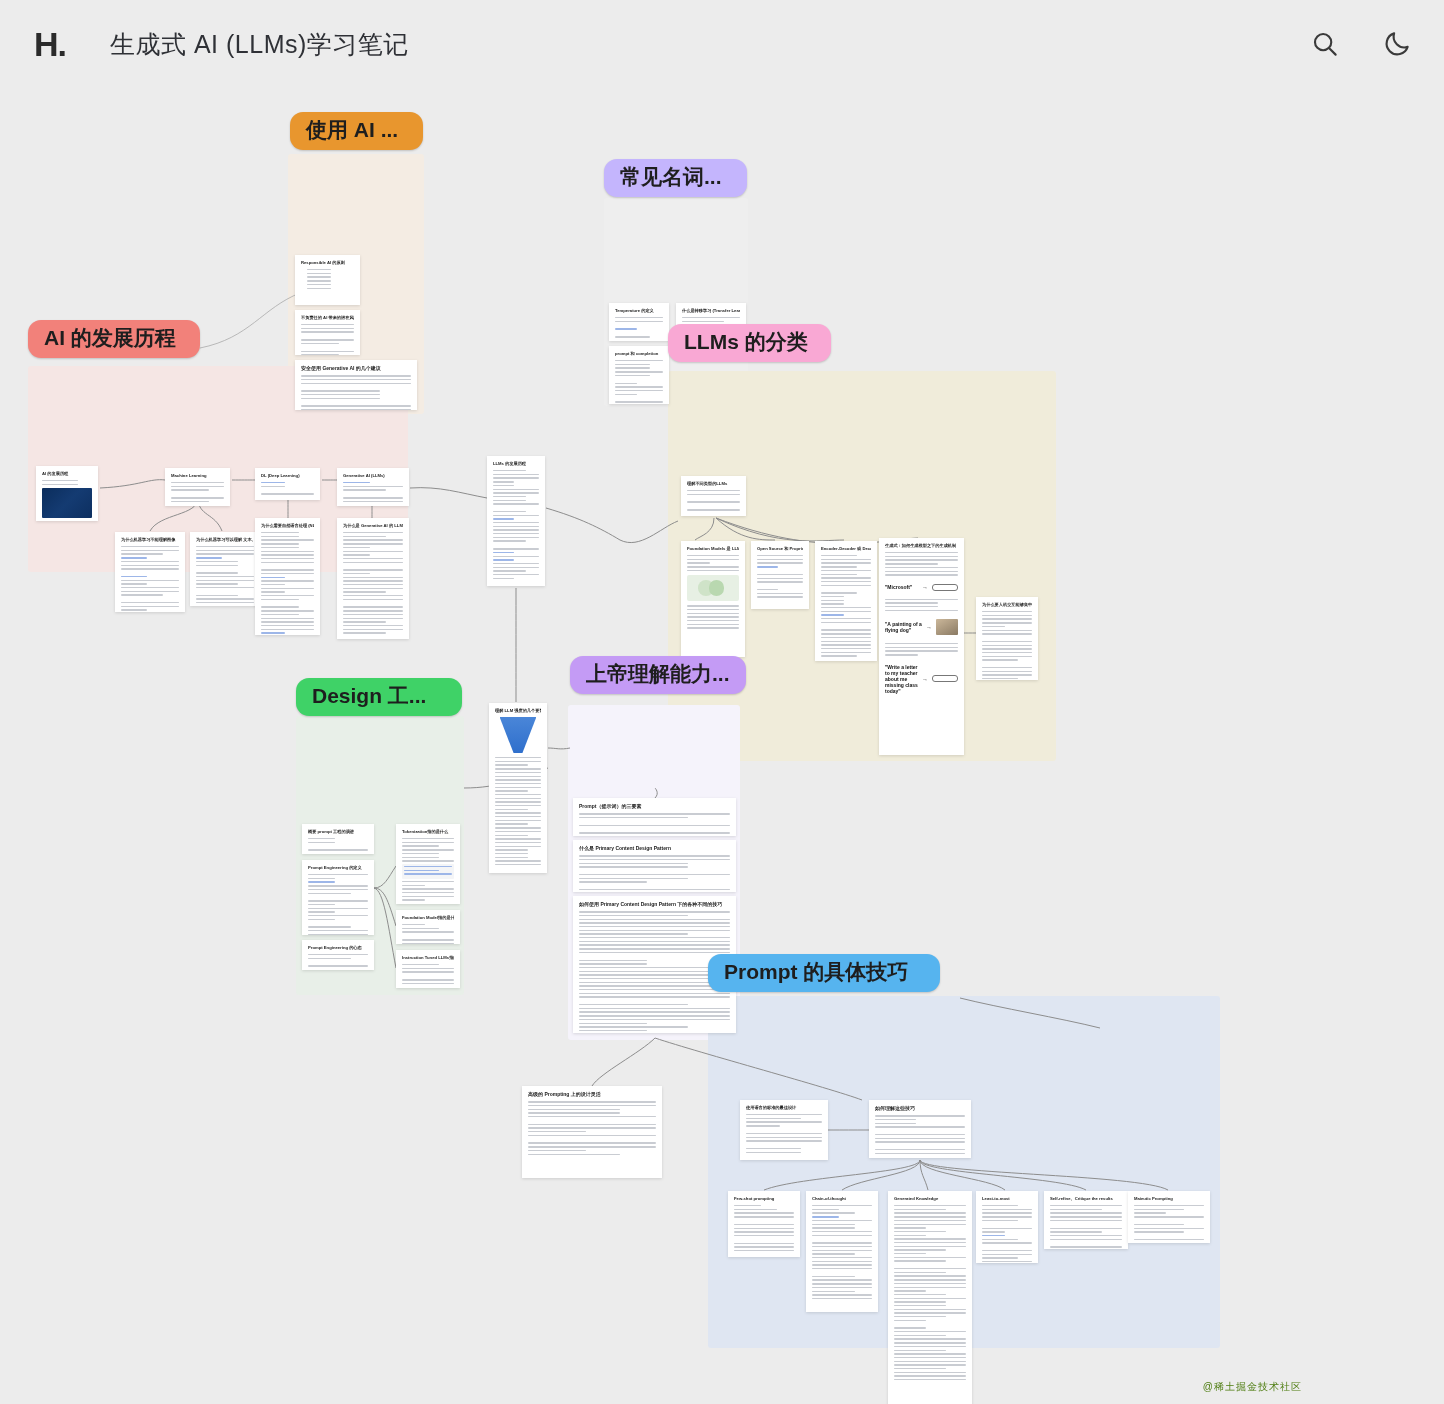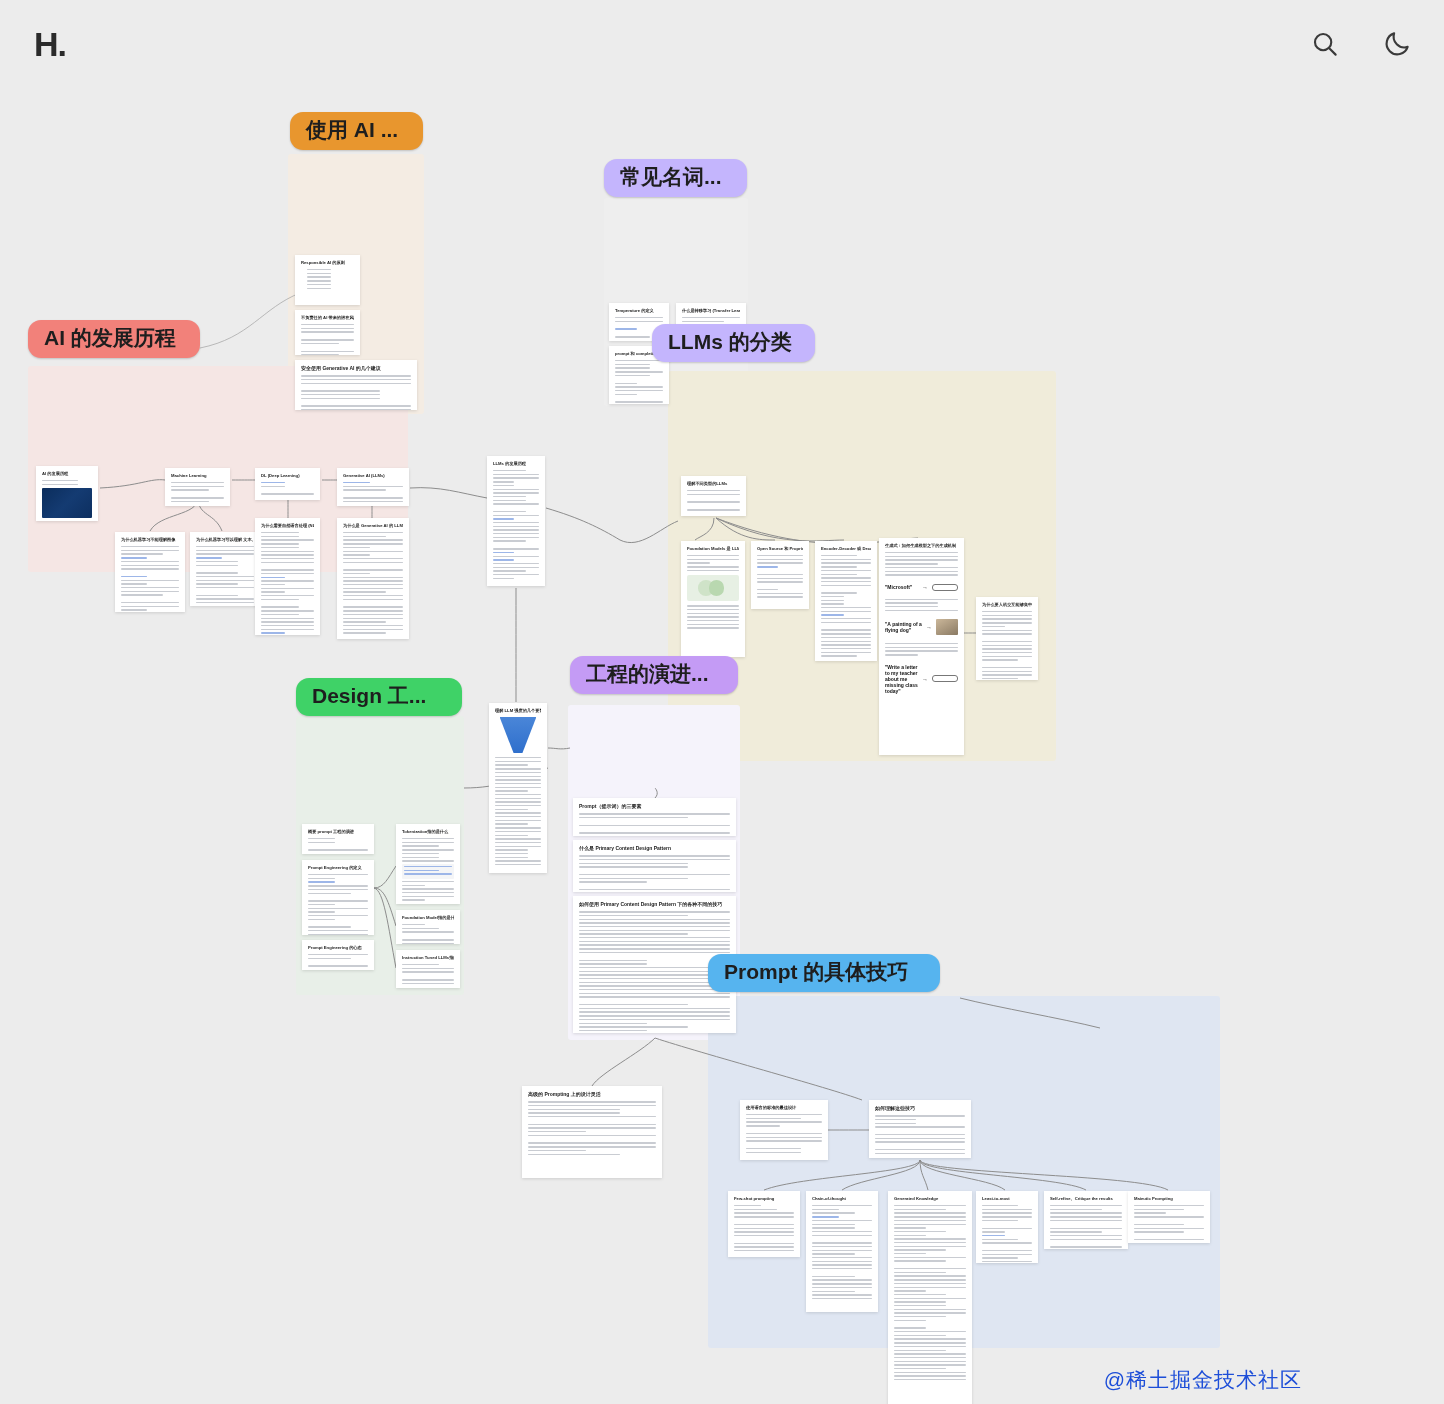--- a/index.html
+++ b/index.html
@@ -66,30 +66,31 @@
   .ln.mid { width: 72%; }
   .ln.ind { margin-left: 6px; }
   .gap { height: 4px; }
   .blk { background: #f4f5f7; border-radius: 1px; padding: 2px; margin: 2px 0; }
 
   svg.links { position: absolute; left: 0; top: 0; width: 1444px; height: 1316px; pointer-events: none; }
   svg.links path { fill: none; stroke: #8d8d8d; stroke-width: 1; }
   svg.links .thin { stroke: #a9a9a9; stroke-width: .8; }
   .watermark {
     position: absolute; right: 14px; bottom: 10px;
-    font-size: 21px; color: #1d4ed8; letter-spacing: 1px;
+    font-size: 10px; color: #4d7c0f; letter-spacing: 1px;
   }
 </style>
 </head>
 <body>
 
 <div id="app">
 
   <div class="header">
     <div class="logo">H.</div>
+    <div class="page-title">生成式 AI (LLMs)学习笔记</div>
     <div class="header-actions">
       <div class="icon-btn">
         <svg width="30" height="30" viewBox="0 0 24 24" fill="none" stroke="#3a3a3a" stroke-width="1.7" stroke-linecap="round">
           <circle cx="10.5" cy="10.5" r="6.5"></circle>
             <line x1="15.4" y1="15.4" x2="20.5" y2="20.5"></line>
         </svg>
       </div>
       <div class="icon-btn">
         <svg width="30" height="30" viewBox="0 0 24 24" fill="none" stroke="#3a3a3a" stroke-width="1.7" stroke-linejoin="round">
           <path d="M20.5 14.3A8.6 8.6 0 0 1 9.7 3.5a8.6 8.6 0 1 0 10.8 10.8z"></path>
@@ -952,21 +953,21 @@
             <div class="ln"></div>
             <div class="ln"></div>
           </div>
         </div>
       </div>
 
     <div id="tags">
         <div class="tag" style="left: 290px; top: 24px; min-width: 133px; background: rgb(232, 150, 46);">使用 AI ...</div>
         <div class="tag" style="left: 28px; top: 232px; min-width: 172px; background: rgb(242, 129, 122);">AI 的发展历程</div>
         <div class="tag" style="left: 604px; top: 71px; min-width: 143px; background: #c4b5fd;">常见名词...</div>
-        <div class="tag" style="left: 652px; top: 236px; min-width: 163px; background: #c4b5fd;">LLMs 的分类</div>
+        <div class="tag" style="left: 668px; top: 236px; min-width: 163px; background: #f9a8d4;">LLMs 的分类</div>
         <div class="tag" style="left: 296px; top: 590px; min-width: 166px; background: rgb(63, 210, 103);">Design 工...</div>
-        <div class="tag" style="left: 570px; top: 568px; min-width: 168px; background: rgb(196, 155, 245);">工程的演进...</div>
+        <div class="tag" style="left: 570px; top: 568px; min-width: 168px; background: rgb(196, 155, 245);">上帝理解能力...</div>
         <div class="tag" style="left: 708px; top: 866px; min-width: 232px; background: rgb(86, 180, 239);">Prompt 的具体技巧</div>
       </div>
 
     <div class="watermark">@稀土掘金技术社区</div>
   </div>
 </div>
 
 </body></html>

